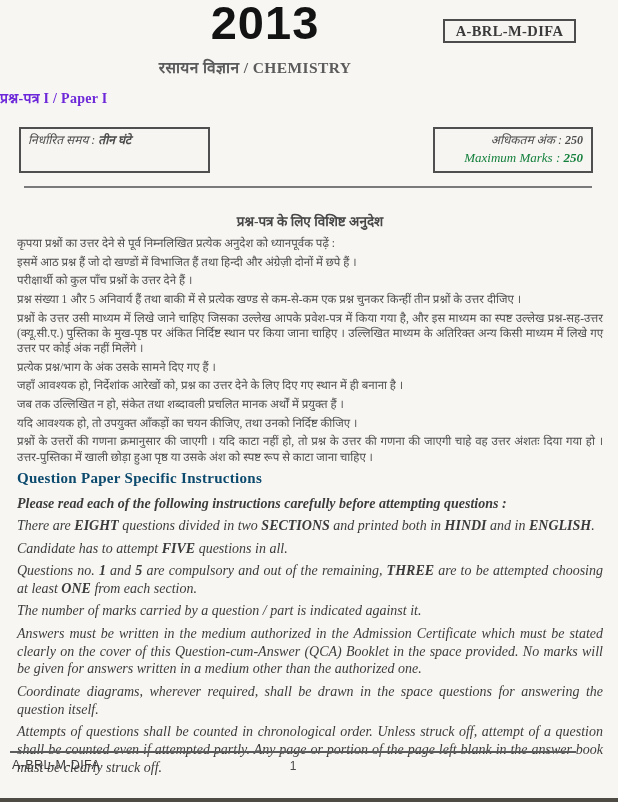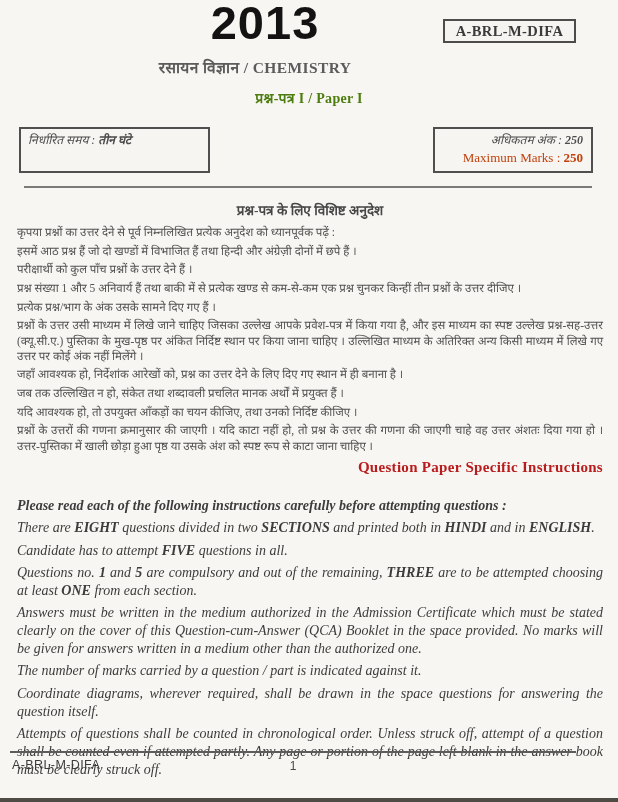--- a/index.html
+++ b/index.html
@@ -19,54 +19,54 @@
     border:2px solid #4c4c4c;box-sizing:border-box;
     display:flex;align-items:center;justify-content:center;
     font-weight:700;font-size:14.5px;letter-spacing:0.4px;color:#3a3a3a;
     background:#f5f4f1;
   }
   .subject-title{
     position:absolute;top:56px;left:0;width:510px;text-align:center;
     font-weight:700;font-size:15.5px;color:#5b5b5b;letter-spacing:0.4px;
   }
   .paper-title{
-    position:absolute;top:88px;left:0;width:618px;text-align:center;
-    font-weight:700;font-size:14px;color:#4d7c0f;letter-spacing:0.3px;
+    position:absolute;top:88px;left:0;width:618px;
+    font-weight:700;font-size:14px;color:#6d28d9;letter-spacing:0.3px;
   }
   .time-box{
     position:absolute;left:19px;top:127px;width:191px;height:46px;
     border:2px solid #4f4f4f;box-sizing:border-box;background:#f6f5f2;
     padding:3px 7px 0 7px;
   }
   .time-box .hi-line-box{font-style:italic;font-size:12px;color:#4c4c4c;line-height:1.45;}
   .time-box .en-line-box{font-style:italic;font-size:13px;color:#3d3d3d;line-height:1.35;}
   .marks-box{
     position:absolute;left:433px;top:127px;width:160px;height:46px;
     border:2px solid #4f4f4f;box-sizing:border-box;background:#f6f5f2;
     padding:3px 8px 0 4px;text-align:right;
   }
   .marks-box .hi-line-box{font-style:italic;font-size:12px;color:#4c4c4c;line-height:1.45;}
-  .marks-box .en-line-box{font-size:13px;color:#c2410c;line-height:1.35;}
+  .marks-box .en-line-box{font-style:italic;font-size:13px;color:#15803d;line-height:1.35;}
   .b{font-weight:700;}
   .top-rule{
     position:absolute;top:186px;left:24px;width:568px;height:0;
     border-top:2px solid #7a7a7a;
   }
-  .body-flow{position:absolute;top:201px;left:17px;width:586px;}
+  .body-flow{position:absolute;top:212px;left:17px;width:586px;}
   .hi-heading{
     text-align:center;font-weight:700;font-size:13.5px;color:#474747;
     margin:0 0 6px 0;
   }
   .hi-line{
     font-size:11.5px;line-height:1.32;color:#525252;
     margin:0 0 3.5px 0;text-align:justify;
   }
   .en-heading{
-    text-align:right;font-weight:700;font-size:15px;color:#b91c1c;
-    margin:5px 0 21px 0;letter-spacing:0.3px;
+    text-align:left;font-weight:700;font-size:15px;color:#0c4a6e;
+    margin:5px 0 8px 0;letter-spacing:0.3px;
   }
   .en-para{
     font-style:italic;font-size:14px;line-height:1.28;color:#3c3c3c;
     margin:0 0 4.5px 0;text-align:justify;
   }
   .footer-rule{
     position:absolute;top:751px;left:10px;width:566px;height:0;
     border-top:2px solid #5c5c5c;
   }
   .footer-code{
@@ -117,36 +117,36 @@
 
   <div class="top-rule"></div>
 
   <div class="body-flow">
     <div class="hi-heading">प्रश्न-पत्र के लिए विशिष्ट अनुदेश</div>
     <div>
         <div class="hi-line">कृपया प्रश्नों का उत्तर देने से पूर्व निम्नलिखित प्रत्येक अनुदेश को ध्यानपूर्वक पढ़ें :</div>
         <div class="hi-line">इसमें आठ प्रश्न हैं जो दो खण्डों में विभाजित हैं तथा हिन्दी और अंग्रेज़ी दोनों में छपे हैं ।</div>
         <div class="hi-line">परीक्षार्थी को कुल पाँच प्रश्नों के उत्तर देने हैं ।</div>
         <div class="hi-line">प्रश्न संख्या 1 और 5 अनिवार्य हैं तथा बाकी में से प्रत्येक खण्ड से कम-से-कम एक प्रश्न चुनकर किन्हीं तीन प्रश्नों के उत्तर दीजिए ।</div>
+        <div class="hi-line">प्रश्नों के उत्तर उसी माध्यम में लिखे जाने चाहिए जिसका उल्लेख आपके प्रवेश-पत्र में किया गया है, और इस माध्यम का स्पष्ट उल्लेख प्रश्न-सह-उत्तर (क्यू.सी.ए.) पुस्तिका के मुख-पृष्ठ पर अंकित निर्दिष्ट स्थान पर किया जाना चाहिए । उल्लिखित माध्यम के अतिरिक्त अन्य किसी माध्यम में लिखे गए उत्तर पर कोई अंक नहीं मिलेंगे ।</div>
         <div class="hi-line">प्रत्येक प्रश्न/भाग के अंक उसके सामने दिए गए हैं ।</div>
-        <div class="hi-line">प्रश्नों के उत्तर उसी माध्यम में लिखे जाने चाहिए जिसका उल्लेख आपके प्रवेश-पत्र में किया गया है, और इस माध्यम का स्पष्ट उल्लेख प्रश्न-सह-उत्तर (क्यू.सी.ए.) पुस्तिका के मुख-पृष्ठ पर अंकित निर्दिष्ट स्थान पर किया जाना चाहिए । उल्लिखित माध्यम के अतिरिक्त अन्य किसी माध्यम में लिखे गए उत्तर पर कोई अंक नहीं मिलेंगे ।</div>
         <div class="hi-line">जहाँ आवश्यक हो, निर्देशांक आरेखों को, प्रश्न का उत्तर देने के लिए दिए गए स्थान में ही बनाना है ।</div>
         <div class="hi-line">जब तक उल्लिखित न हो, संकेत तथा शब्दावली प्रचलित मानक अर्थों में प्रयुक्त हैं ।</div>
         <div class="hi-line">यदि आवश्यक हो, तो उपयुक्त आँकड़ों का चयन कीजिए, तथा उनको निर्दिष्ट कीजिए ।</div>
         <div class="hi-line">प्रश्नों के उत्तरों की गणना क्रमानुसार की जाएगी । यदि काटा नहीं हो, तो प्रश्न के उत्तर की गणना की जाएगी चाहे वह उत्तर अंशतः दिया गया हो । उत्तर-पुस्तिका में खाली छोड़ा हुआ पृष्ठ या उसके अंश को स्पष्ट रूप से काटा जाना चाहिए ।</div>
       </div>
 
     <div class="en-heading">Question Paper Specific Instructions</div>
     <div>
         <div class="en-para"><span class="b">Please read each of the following instructions carefully before attempting questions :</span></div>
         <div class="en-para"><span>There are </span><span class="b">EIGHT</span><span> questions divided in two </span><span class="b">SECTIONS</span><span> and printed both in </span><span class="b">HINDI</span><span> and in </span><span class="b">ENGLISH</span><span>.</span></div>
         <div class="en-para"><span>Candidate has to attempt </span><span class="b">FIVE</span><span> questions in all.</span></div>
         <div class="en-para"><span>Questions no. </span><span class="b">1</span><span> and </span><span class="b">5</span><span> are compulsory and out of the remaining, </span><span class="b">THREE</span><span> are to be attempted choosing at least </span><span class="b">ONE</span><span>  from each section.</span></div>
+        <div class="en-para"><span>The number of marks carried by a question / part is indicated against it.</span></div>
         <div class="en-para"><span>Answers must be written in the medium authorized in the Admission Certificate which must be stated clearly on the cover of this Question-cum-Answer (QCA) Booklet in the space provided. No marks will be given for answers written in a medium other than the authorized one.</span></div>
-        <div class="en-para"><span>The number of marks carried by a question / part is indicated against it.</span></div>
         <div class="en-para"><span>Coordinate diagrams, wherever required, shall be drawn in the space questions for answering the question itself.</span></div>
         <div class="en-para"><span>Attempts of questions shall be counted in chronological order. Unless struck off, attempt of a question shall be counted even if attempted partly. Any page or portion of the page left blank in the answer book must be clearly struck off.</span></div>
       </div>
   </div>
 
   <div class="footer-rule"></div>
   <div class="footer-code">A-BRL-M-DIFA</div>
   <div class="footer-page">1</div>
   <div class="bottom-strip"></div>
 

